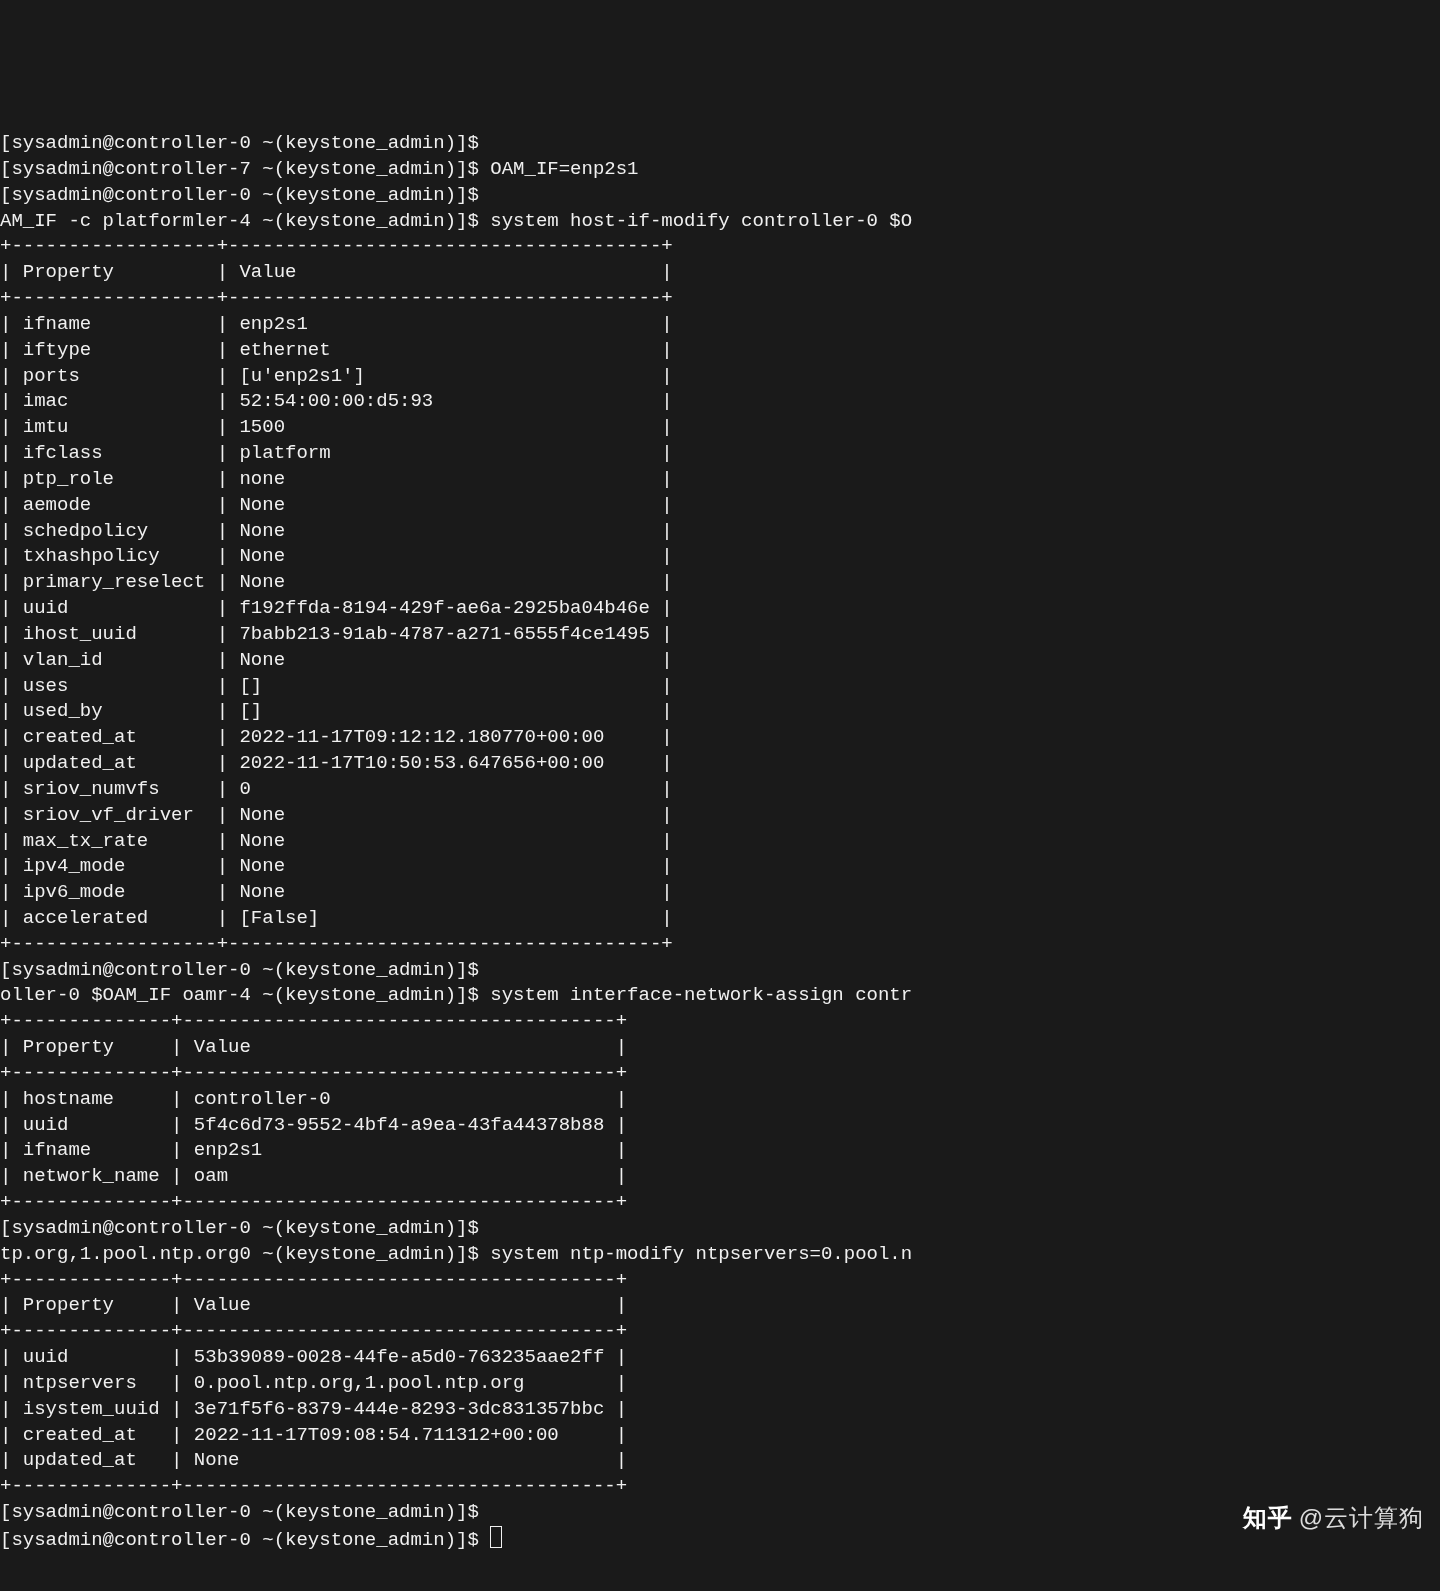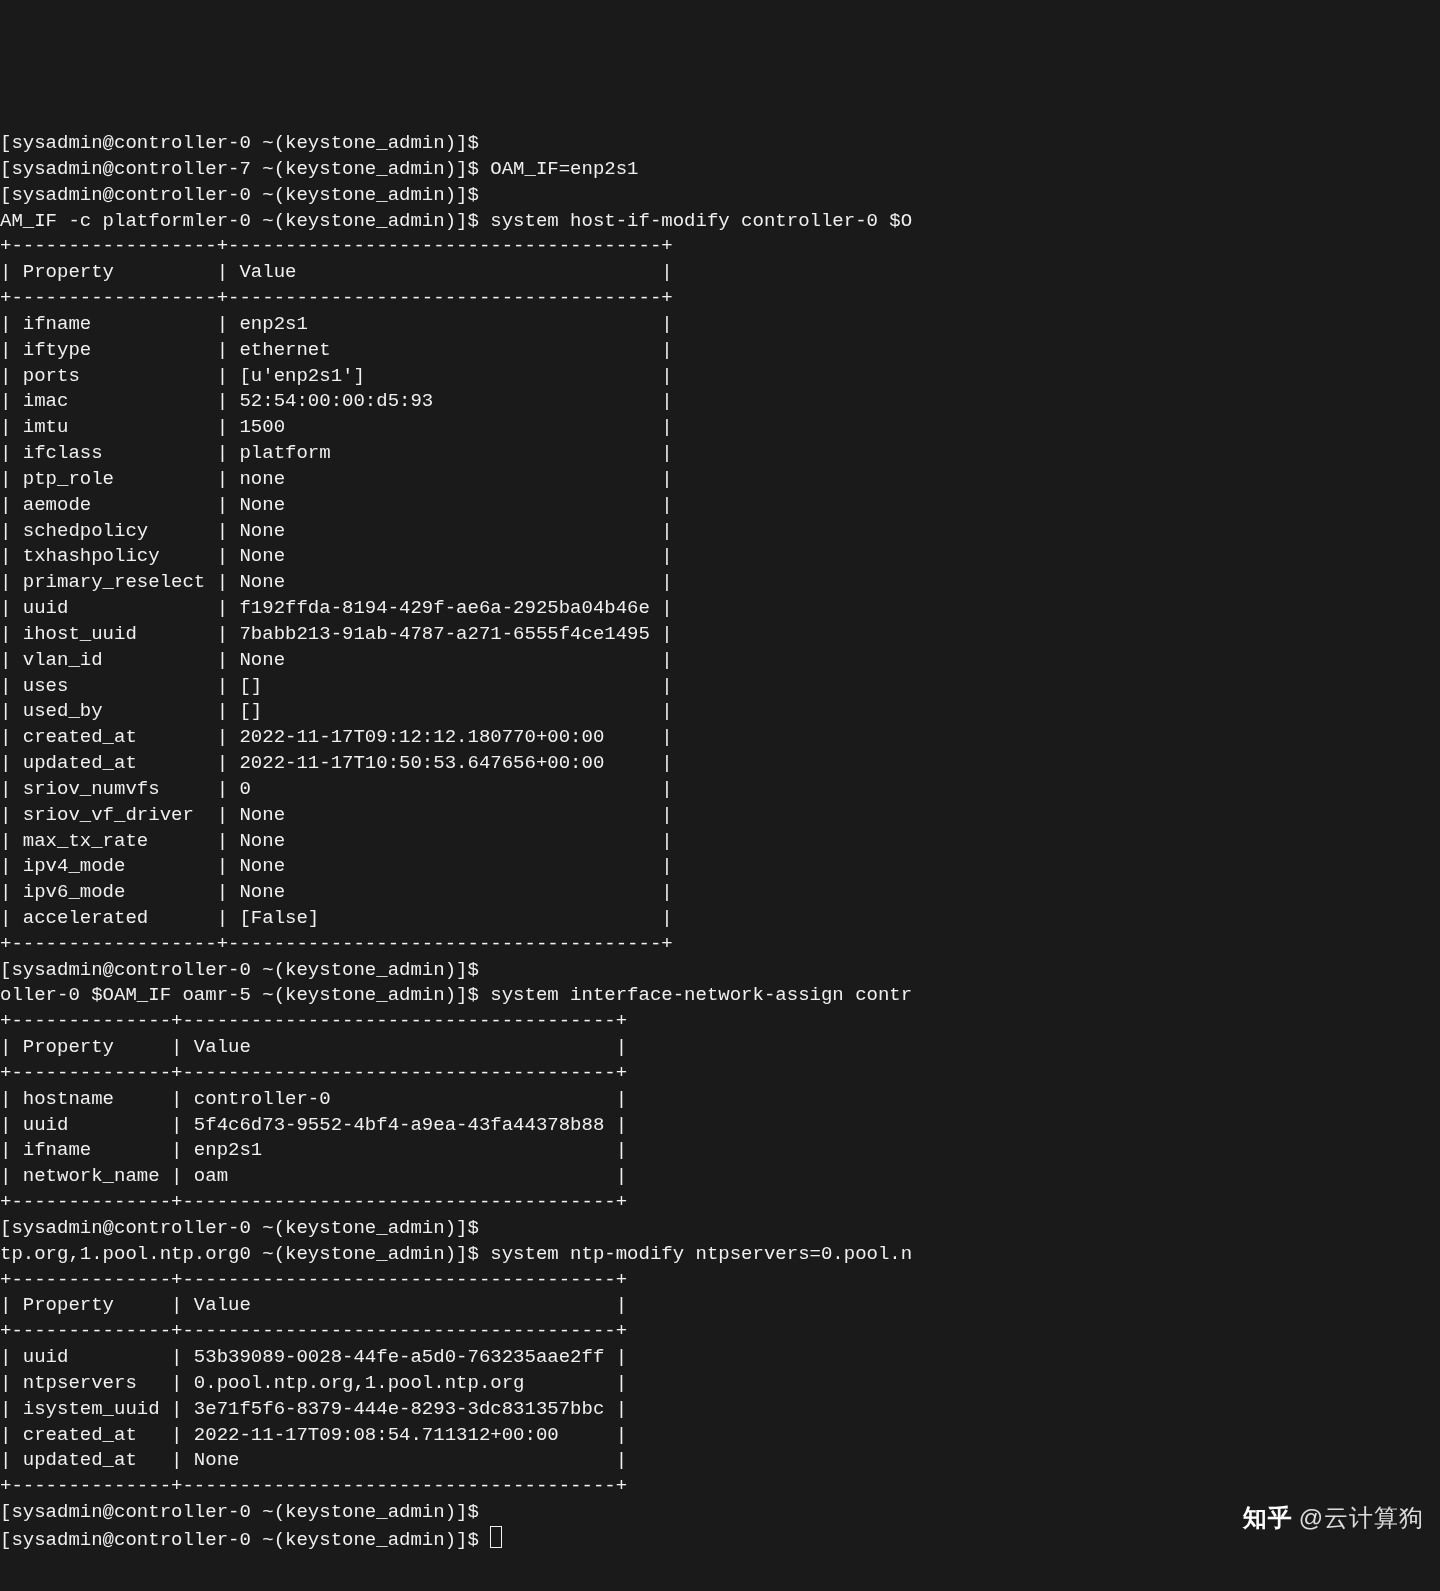--- a/index.html
+++ b/index.html
@@ -43,21 +43,21 @@
 </style>
 </head>
 <body>
 
 
 
 <div class="terminal">
 <span>[sysadmin@controller-0 ~(keystone_admin)]$</span>
 <span>[sysadmin@controller-7 ~(keystone_admin)]$ OAM_IF=enp2s1</span>
 <span>[sysadmin@controller-0 ~(keystone_admin)]$</span>
-<span>AM_IF -c platformler-0 ~(keystone_admin)]$ system host-if-modify controller-0 $O</span>
+<span>AM_IF -c platformler-4 ~(keystone_admin)]$ system host-if-modify controller-0 $O</span>
 <span id="table1-slot">+------------------+--------------------------------------+
 | Property         | Value                                |
 +------------------+--------------------------------------+
 | ifname           | enp2s1                               |
 | iftype           | ethernet                             |
 | ports            | [u'enp2s1']                          |
 | imac             | 52:54:00:00:d5:93                    |
 | imtu             | 1500                                 |
 | ifclass          | platform                             |
 | ptp_role         | none                                 |
@@ -73,21 +73,21 @@
 | created_at       | 2022-11-17T09:12:12.180770+00:00     |
 | updated_at       | 2022-11-17T10:50:53.647656+00:00     |
 | sriov_numvfs     | 0                                    |
 | sriov_vf_driver  | None                                 |
 | max_tx_rate      | None                                 |
 | ipv4_mode        | None                                 |
 | ipv6_mode        | None                                 |
 | accelerated      | [False]                              |
 +------------------+--------------------------------------+</span>
 <span>[sysadmin@controller-0 ~(keystone_admin)]$</span>
-<span>oller-0 $OAM_IF oamr-5 ~(keystone_admin)]$ system interface-network-assign contr</span>
+<span>oller-0 $OAM_IF oamr-4 ~(keystone_admin)]$ system interface-network-assign contr</span>
 <span id="table2-slot">+--------------+--------------------------------------+
 | Property     | Value                                |
 +--------------+--------------------------------------+
 | hostname     | controller-0                         |
 | uuid         | 5f4c6d73-9552-4bf4-a9ea-43fa44378b88 |
 | ifname       | enp2s1                               |
 | network_name | oam                                  |
 +--------------+--------------------------------------+</span>
 <span>[sysadmin@controller-0 ~(keystone_admin)]$</span>
 <span>tp.org,1.pool.ntp.org0 ~(keystone_admin)]$ system ntp-modify ntpservers=0.pool.n</span>

